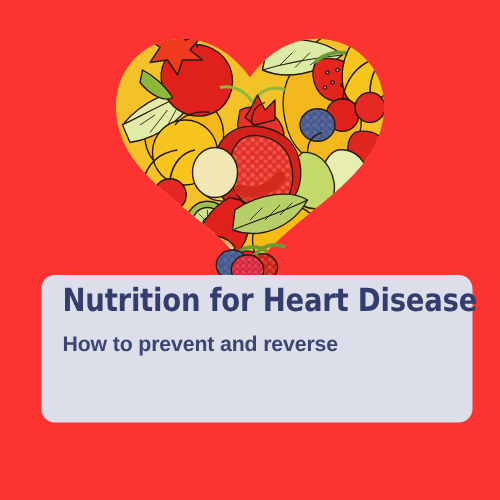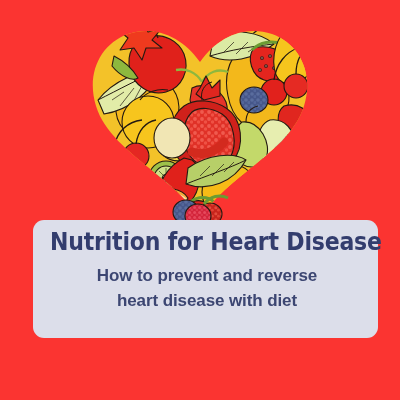--- a/index.html
+++ b/index.html
@@ -228,21 +228,20 @@
 
       <g stroke="#241a12" stroke-width="1.1">
         <ellipse cx="98" cy="186" rx="13" ry="12" fill="url(#berrydots)"></ellipse>
         <ellipse cx="122" cy="188" rx="12" ry="11" fill="url(#seeds2)"></ellipse>
         <ellipse cx="110" cy="190" rx="13" ry="12" fill="url(#rasp)"></ellipse>
         <path d="M116 178 C 122 170, 132 168, 140 172" fill="none" stroke="#6b9b33" stroke-width="3"></path>
       </g>
     </svg>
   </div>
 
-  <div id="text-card" style="background: rgb(220, 222, 234); text-align: center;">
+  <div id="text-card" style="background: rgb(220, 222, 234);">
     <h1 id="poster-title" style="color: rgb(51, 61, 110);">Nutrition for Heart Disease</h1>
     <p id="poster-subtitle" style="color: rgb(60, 70, 114);">
       <span class="sub-line">How to prevent and reverse</span>
-      <span class="sub-line">heart disease with diet</span>
     </p>
   </div>
 
 </div>
 
 </body></html>

